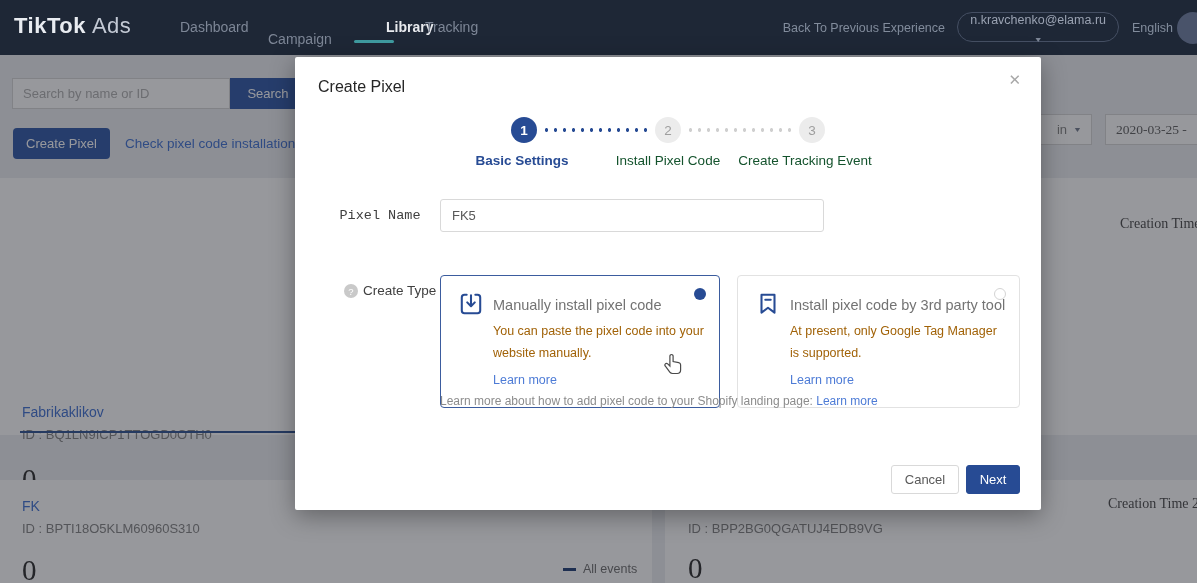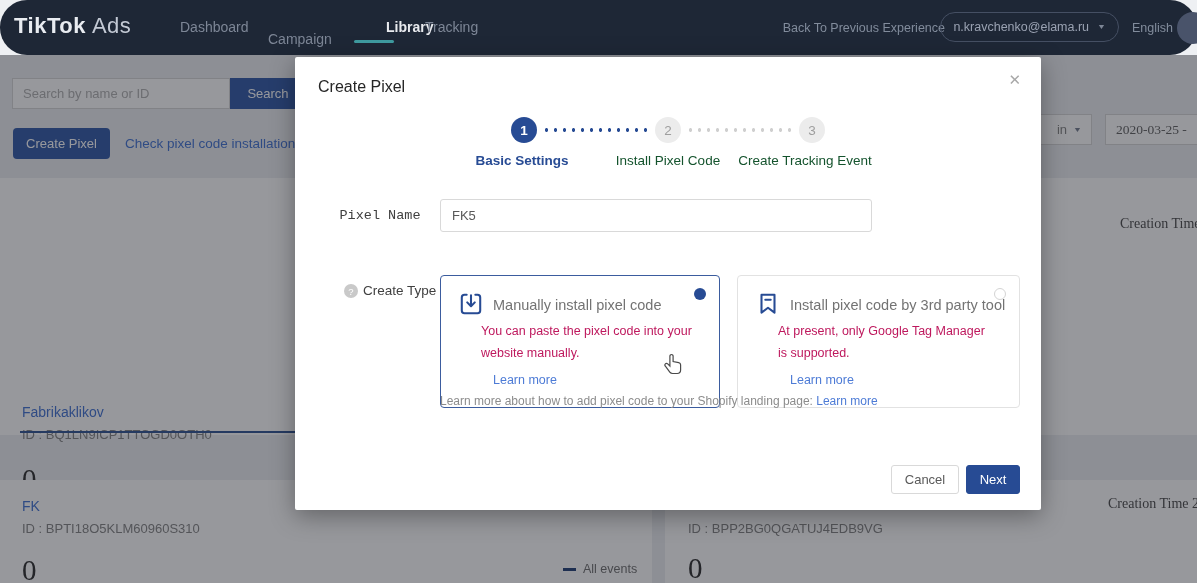--- a/index.html
+++ b/index.html
@@ -6,31 +6,31 @@
   html,body { width:1197px; height:583px; }
   body {
     position:relative; overflow:hidden;
     font-family:"Liberation Sans", sans-serif;
     background:#eef0f3;
   }
   .abs { position:absolute; }
   .serif { font-family:"Liberation Serif", serif; }
 
   
-  .nav { position:absolute; left:0; top:0; width:1197px; height:55px; background:#1e2736; z-index:5;border-radius:27px; }
+  .nav { position:absolute; left:0; top:0; width:1197px; height:55px; background:#1e2736; z-index:5; }
   .brand { position:absolute; left:14px; top:13px; font-size:22px; letter-spacing:.5px; cursor:default; }
   .brand .tt { color:#e9ecf1; font-weight:bold; }
   .brand .ads { color:#c3c9d4; font-weight:400; margin-left:6px; }
   .nav-item { position:absolute; top:19px; font-size:14px; color:#7d8696; cursor:pointer; }
   .nav-item.active { color:#e8eaee; font-weight:bold;margin-left:32px; }
   .nav-underline { position:absolute; top:40px; height:3px; background:#3f9ba0; border-radius:2px; }
   .nav-right { position:absolute; top:0; height:55px; font-size:12.5px; color:#828c9c; }
   .back-link { right:252px; top:21px; }
   .acct-pill { right:78px; top:12px; height:30px; border:1px solid #454f63; border-radius:16px;
-               padding:0 12px; display:flex; align-items:center; gap:8px; color:#9aa2b2; cursor:pointer; }
+               padding:0 12px; display:flex; align-items:center; gap:8px; color:#9aa2b2; cursor:pointer;flex-direction:column; }
   .chev { font-size:9px; color:#7d8696; transform:scaleY(.8); }
   .lang { right:24px; top:21px; cursor:pointer; }
   .avatar { right:-12px; top:12px; width:32px; height:32px; border-radius:50%; background:#49536a; }
 
   
   .search-input { left:12px; top:78px; width:218px; height:31px; background:#fff; border:1px solid #d9d9d9;
                   padding:0 10px; font-size:13px; color:#595959; font-family:"Liberation Sans",sans-serif; }
   .search-input::placeholder { color:#b5b5b5; }
   .btn-blue { background:#3d63ad; color:#fff; font-size:13px; border:none; cursor:pointer;
               font-family:"Liberation Sans",sans-serif; }
@@ -76,37 +76,37 @@
   .dots { width:108px; height:4px; margin:0 5px;
           background-image:radial-gradient(circle, #274b94 1.6px, transparent 2px);
           background-size:9px 4px; background-repeat:repeat-x; }
   .dots.gray { background-image:radial-gradient(circle, #cfcfcf 1.6px, transparent 2px); }
   .step-label { position:absolute; top:96px; transform:translateX(-50%); font-size:13.5px;
                 color:#14532d; white-space:nowrap; }
   .step-label.on { color:#274b94; font-weight:bold; }
 
   .field-label { position:absolute; font-size:13.5px; color:#404040; }
   .pn-label { left:40px; top:151px; width:90px; text-align:center;font-family:Liberation Mono, monospace; }
-  .pn-input { position:absolute; left:145px; top:142px; width:432px; height:33px; border:1px solid #d9d9d9;
+  .pn-input { position:absolute; left:145px; top:142px; width:384px; height:33px; border:1px solid #d9d9d9;
               border-radius:3px; padding:0 11px; font-size:13px; color:#595959;
               font-family:"Liberation Sans",sans-serif; background:#fff; }
   .q-icon { position:absolute; left:49px; top:227px; width:14px; height:14px; border-radius:50%;
             background:#c9c9c9; color:#fff; font-size:9.5px; display:flex; align-items:center;
             justify-content:center; }
   .it-label { left:68px; top:226px; }
 
   .opt-card { position:absolute; top:218px; height:133px; background:#fff; border-radius:4px; cursor:pointer; }
   .opt-a { left:145px; width:280px; border:1px solid #3b5c9e; }
   .opt-b { left:442px; width:283px; border:1px solid #e2e2e2; }
   .radio { position:absolute; right:13px; top:12px; width:12px; height:12px; border-radius:50%; }
   .radio.sel { background:#274b94; }
   .radio.unsel { background:#fff; border:1px solid #d4d4d4; }
   .opt-icon { position:absolute; left:17px; top:15px; }
   .opt-title { position:absolute; left:52px; top:21px; font-size:14.5px; color:#737373; white-space:nowrap; }
-  .opt-desc { position:absolute; left:40px; top:45px; width:216px; font-size:12.5px; color:#be185d; line-height:1.75; }
+  .opt-desc { position:absolute; left:52px; top:45px; width:216px; font-size:12.5px; color:#a16207; line-height:1.75; }
   .opt-link { position:absolute; left:52px; top:97px; font-size:12.5px; color:#4d7bd6; cursor:pointer; }
 
   .foot-note { position:absolute; left:145px; top:337px; font-size:12px; color:#8c8c8c; }
   .foot-note .lnk { color:#4d7bd6; cursor:pointer; }
   .m-btn { position:absolute; top:408px; height:29px; border-radius:3px; font-size:13px;
            font-family:"Liberation Sans",sans-serif; cursor:pointer; }
   .cancel-btn { left:596px; width:68px; background:#fff; border:1px solid #d9d9d9; color:#595959; }
   .next-btn { left:671px; width:54px; background:#274b94; border:1px solid #274b94; color:#fff; }
   .cursor { position:absolute; left:368px; top:296px; z-index:30; }
 </style>

